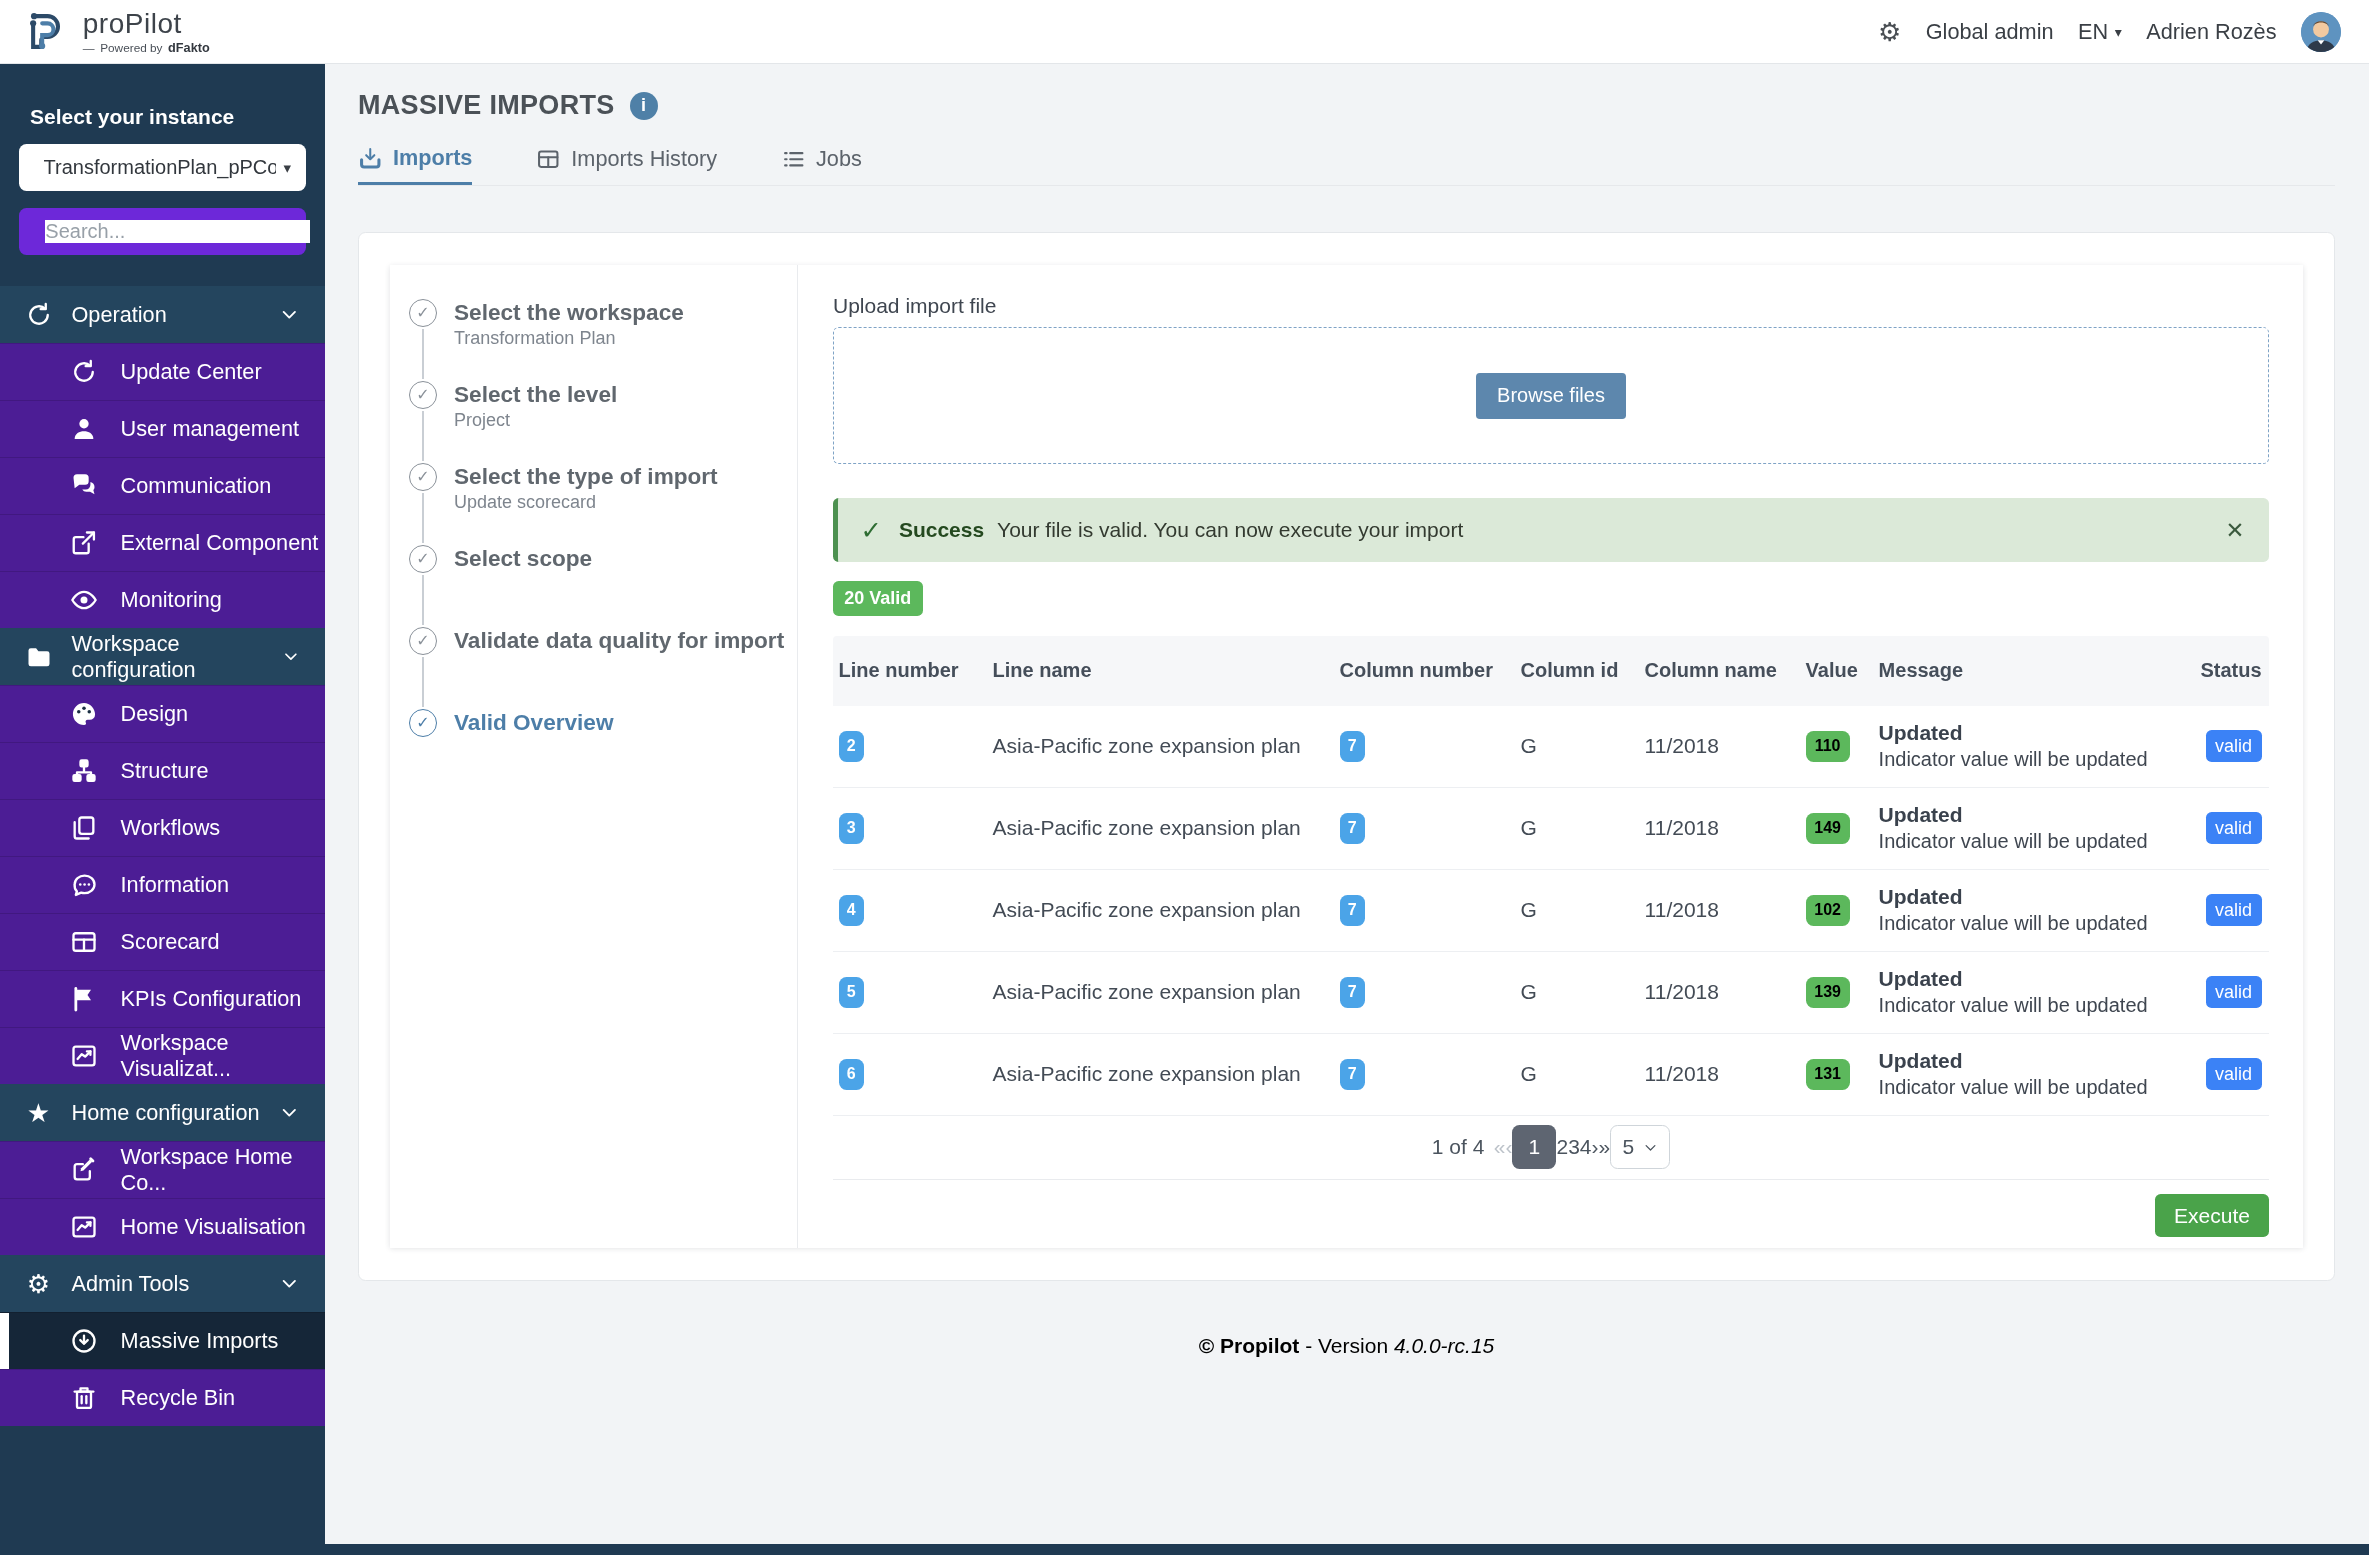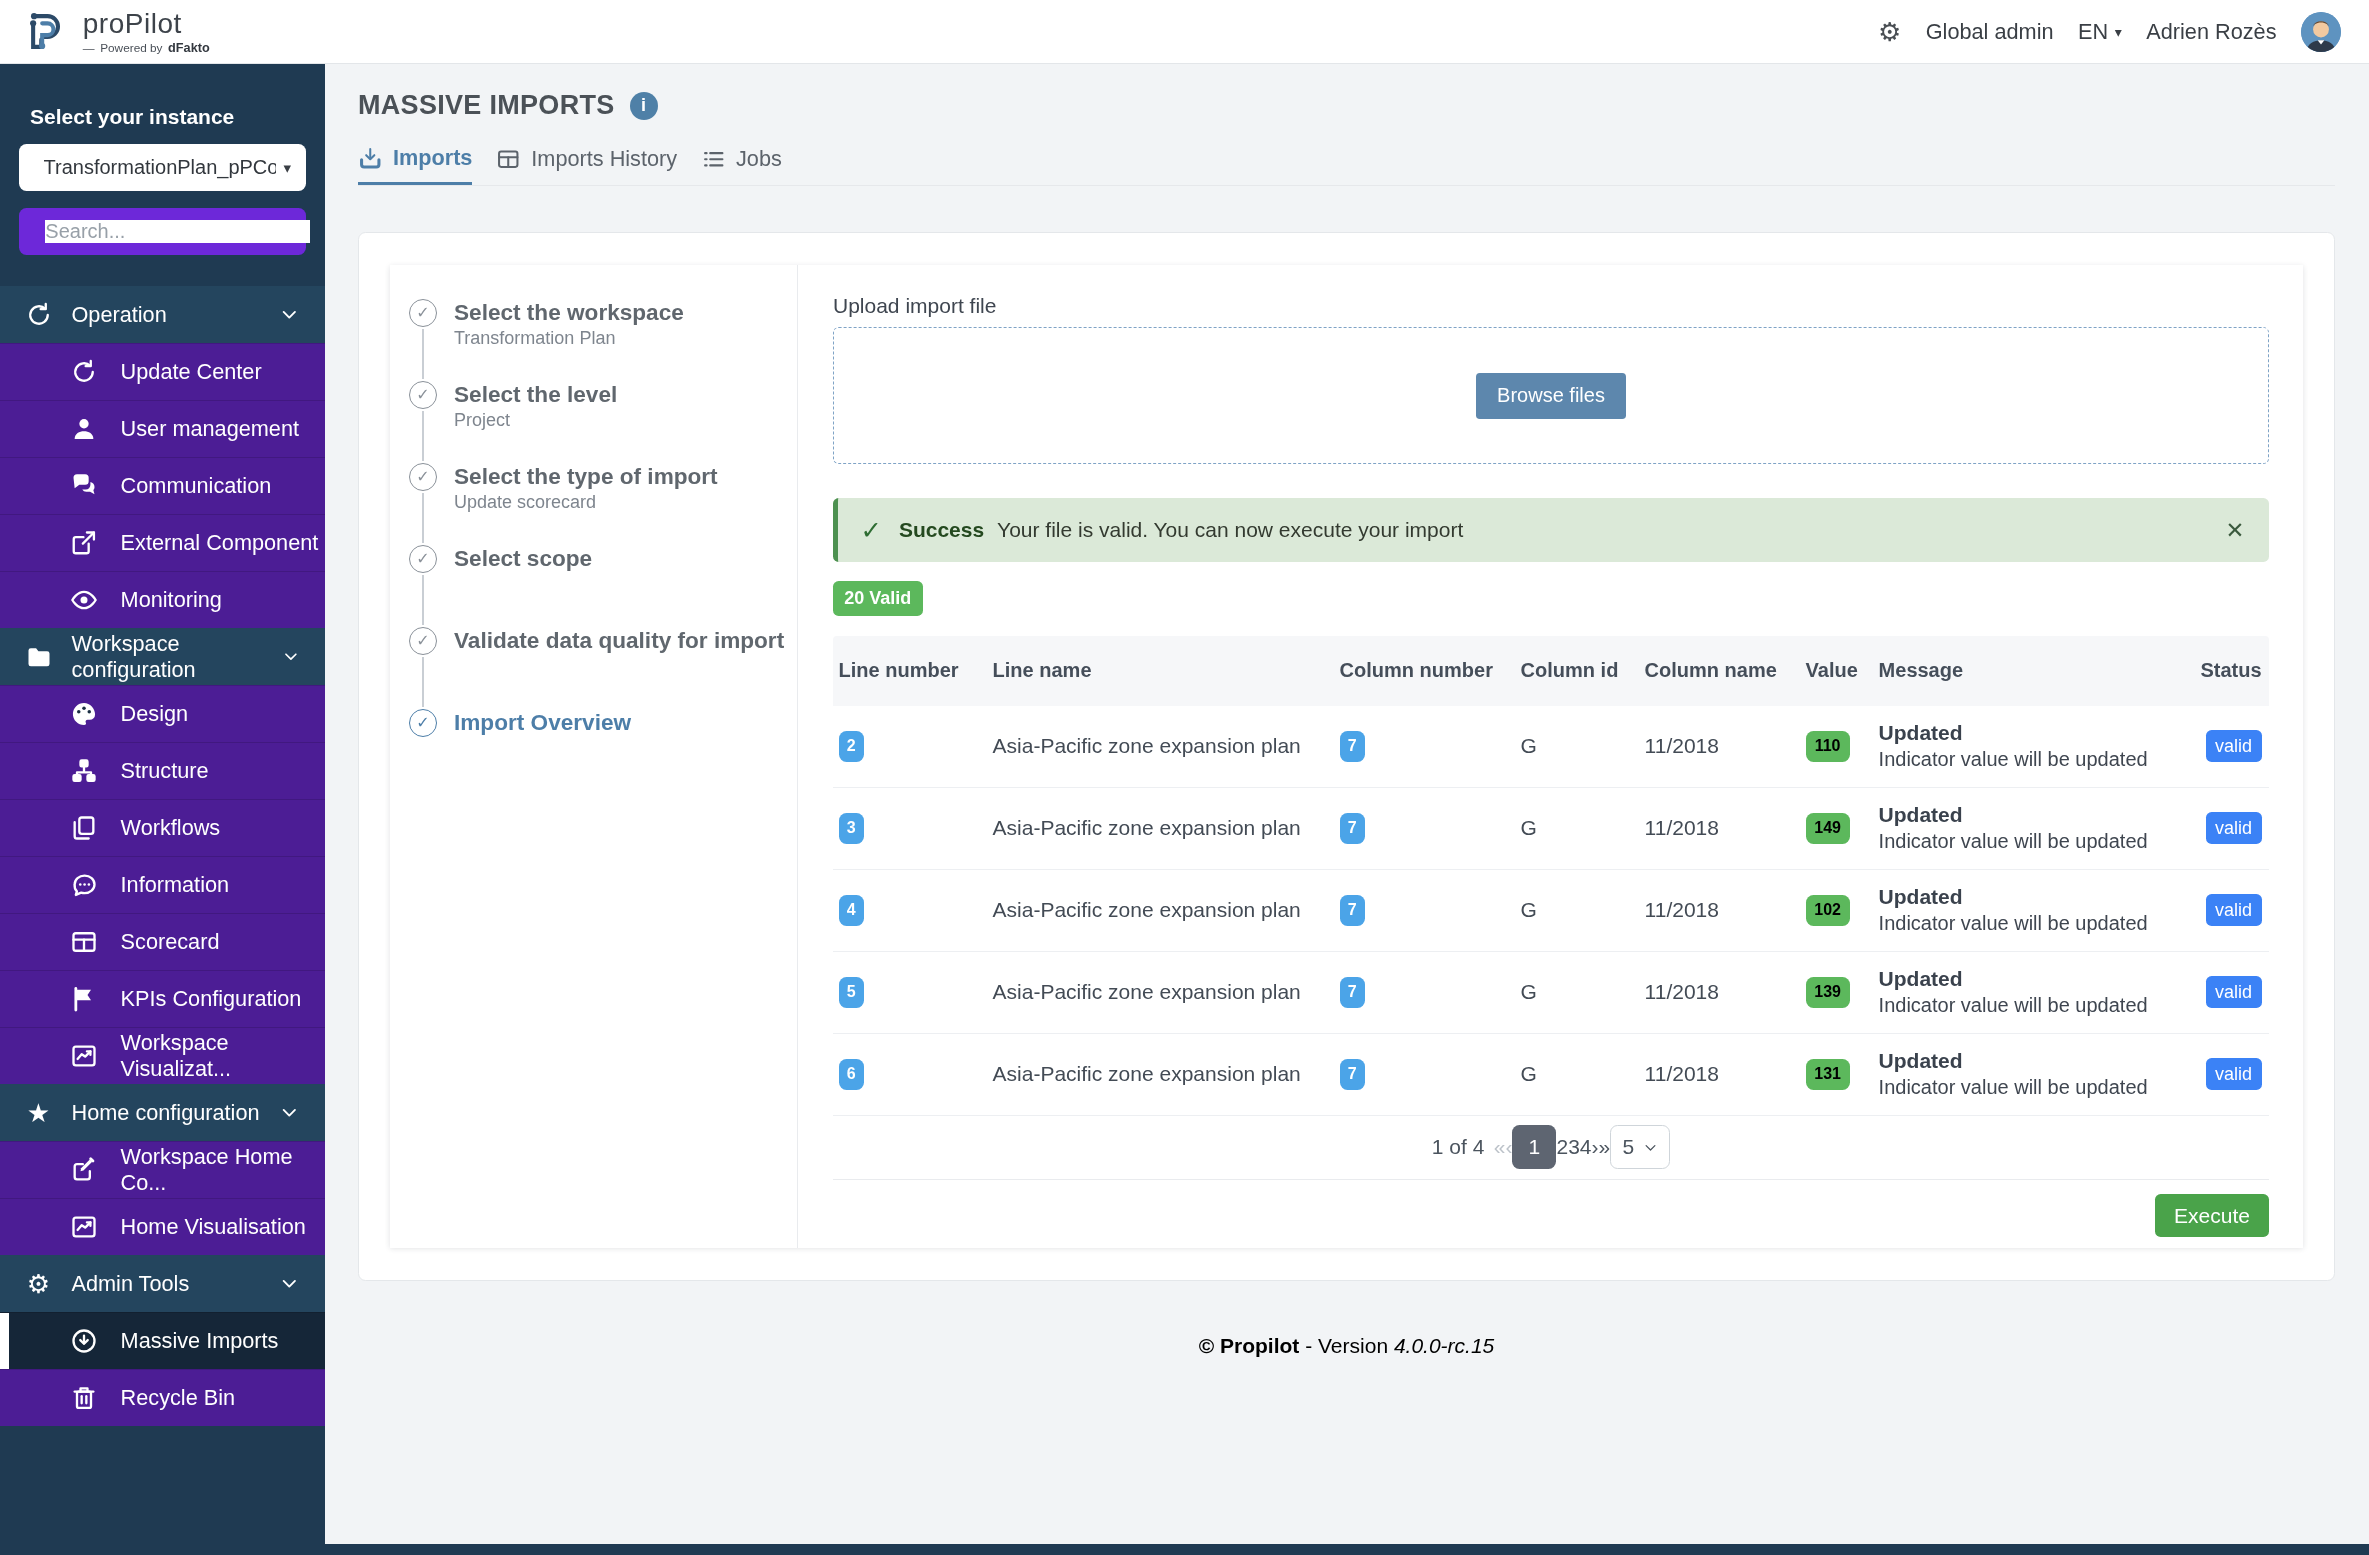--- a/index.html
+++ b/index.html
@@ -39,21 +39,21 @@
   .item.active { background:#152638; }
   .item.active::before { content:""; position:absolute; left:0; top:0; bottom:0; width:8.5px; background:#fff; }
   .ic { width:28px; height:28px; flex:0 0 auto; }
   .glyph-ic { width:28px; height:28px; display:flex; align-items:center; justify-content:center; font-size:26px; line-height:1; }
 
   
   .main { flex:1; padding:0 34px 0 33px; }
   .title-row { margin-top:26px; display:flex; align-items:center; gap:15px; }
   .page-title { font-size:27px; font-weight:800; color:#4b5157; letter-spacing:0.3px; }
   .info-ic { width:28px; height:28px; border-radius:50%; background:#4f80a7; color:#fff; font-weight:bold; font-size:18px; display:flex; align-items:center; justify-content:center; }
-  .tabs { margin-top:24.5px; display:flex; gap:24px; border-bottom:0.9px solid #e6e8eb; height:40px; }
+  .tabs { margin-top:24.5px; display:flex; gap:64px; border-bottom:0.9px solid #e6e8eb; height:40px; }
   .tab { display:flex; align-items:center; gap:10.4px; font-size:21.7px; color:#5c636b; padding-bottom:11.3px; cursor:pointer; }
   .tab .ic { width:24.5px; height:24.5px; }
   .tab.active { color:#4d7ea8; font-weight:bold; border-bottom:3.8px solid #4d7ea8; margin-bottom:-0.9px; }
 
   .card { margin-top:46px; width:1977px; height:1049px; background:#fff; border:0.9px solid #e4e7ea; border-radius:7.5px; padding:32px 31px; }
   .panel { width:100%; height:983px; background:#fff; box-shadow:0 0.9px 5.6px rgba(35,45,60,.14); display:flex; }
 
   
   .stepcol { width:408px; flex:0 0 408px; border-right:0.9px solid #e9ebee; padding:34px 9.4px 0 19px; }
   .step { position:relative; min-height:82px; padding-left:45px; }
@@ -401,21 +401,21 @@
           <div class="step">
             <span class="circ">✓</span>
             <div class="st-title">Select scope</div>
           </div>
           <div class="step">
             <span class="circ">✓</span>
             <div class="st-title">Validate data quality for import</div>
           </div>
           <div class="step active">
             <span class="circ">✓</span>
-            <div class="st-title">Import Overview</div>
+            <div class="st-title">Valid Overview</div>
           </div>
         </div>
 
         <div class="content">
           <div class="up-label">Upload import file</div>
           <div class="dropzone">
             <button class="browse-btn">Browse files</button>
           </div>
 
           <div class="alert">

